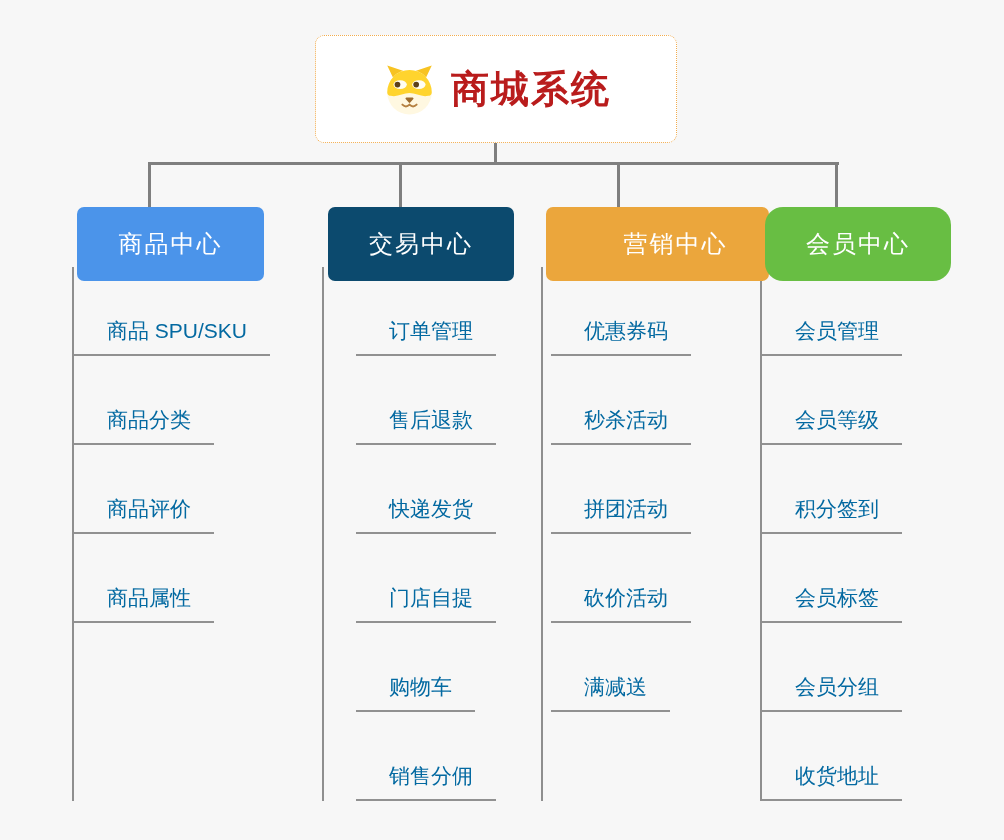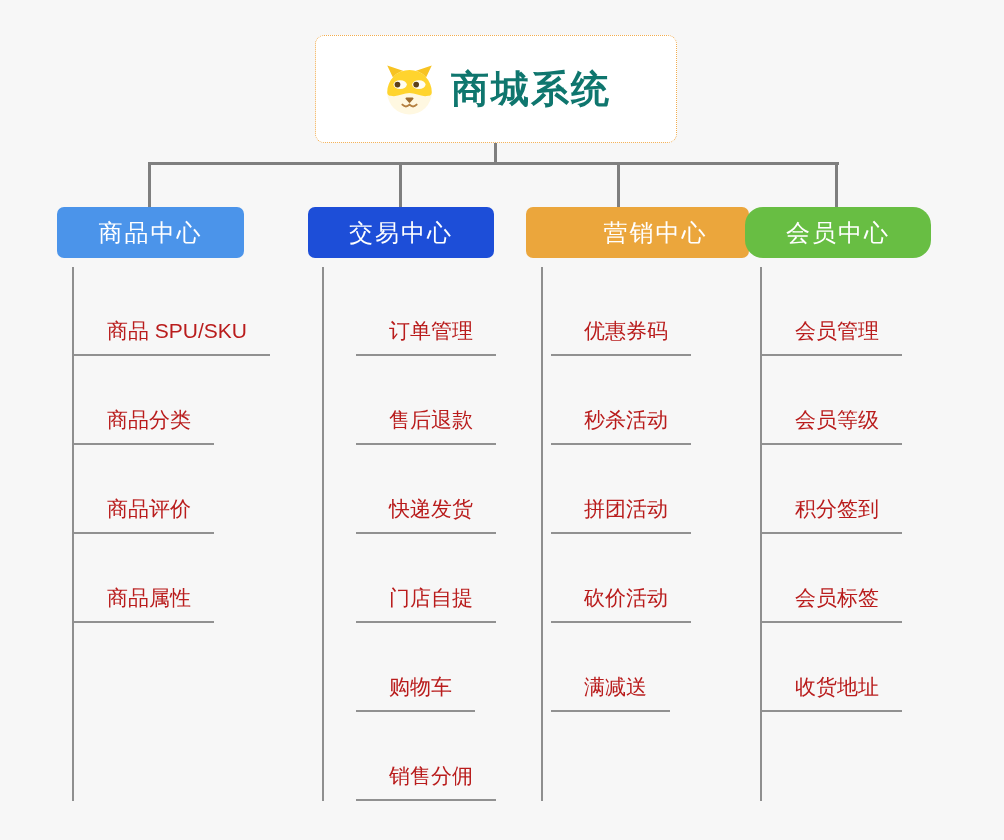--- a/index.html
+++ b/index.html
@@ -7,47 +7,47 @@
     position:relative;width:1004px;height:840px;background:#F7F7F7;
     font-family:"Liberation Sans",sans-serif;overflow:hidden;
   }
   
   .root{
     position:absolute;left:315px;top:35px;width:362px;height:108px;
     background:#FFFFFF;border:1px dotted #F2AC4E;border-radius:9px;
     display:flex;align-items:center;justify-content:center;gap:13px;
     box-sizing:border-box;z-index:3;
   }
-  .root-label{font-size:38px;font-weight:600;color:#0f766e;letter-spacing:2px;}
+  .root-label{font-size:38px;font-weight:600;color:#b91c1c;letter-spacing:2px;}
   
   .conn{position:absolute;background:#7F7F7F;z-index:0;}
   #stem-root{left:494px;top:142px;width:3px;height:22px;}
   #bus{left:148px;top:162px;width:691px;height:3px;}
   #stem-0{left:148px;top:162px;width:3px;height:48px;}
   #stem-1{left:399px;top:162px;width:3px;height:48px;}
   #stem-2{left:617px;top:162px;width:3px;height:48px;}
   #stem-3{left:835px;top:162px;width:3px;height:48px;}
   
   .branch{
-    position:absolute;top:207px;height:51px;border-radius:7px;
+    position:absolute;top:207px;height:74px;border-radius:7px;
     display:flex;align-items:center;justify-content:center;
-    color:#FFFFFF;font-size:24px;letter-spacing:2px;z-index:2;
+    color:#FFFFFF;font-size:24px;letter-spacing:2px;z-index:2;margin-left:20px;
   }
   .b0{left:57px;width:187px;background:#4B94EA;}
-  .b1{left:308px;width:186px;background:#1d4ed8;}
+  .b1{left:308px;width:186px;background:#0c4a6e;}
   .b2{left:526px;width:187px;background:#EBA63C;padding-left:36px;}
   .b3{left:745px;width:186px;background:#68BE43;border-radius:18px;}
   
   .col{position:absolute;top:267px;height:534px;border-left:2px solid #8F8F8F;z-index:1;}
   .c0{left:72px;} .c1{left:322px;padding-left:32px;} .c2{left:541px;padding-left:8px;} .c3{left:760px;}
   .item{
     box-sizing:border-box;height:89px;display:flex;align-items:flex-end;
     width:max-content;padding:0 23px 9px 33px;
     border-bottom:2px solid #919191;
-    font-size:21px;color:#b91c1c;white-space:nowrap;
+    font-size:21px;color:#0369a1;white-space:nowrap;
   }
 </style>
 </head>
 <body>
 
 <div id="canvas">
 
   <div class="conn" id="stem-root"></div>
   <div class="conn" id="bus"></div>
   <div class="conn" id="stem-0"></div>
@@ -100,16 +100,17 @@
     <div class="item">拼团活动</div>
     <div class="item">砍价活动</div>
     <div class="item">满减送</div>
   </div>
 
   <div class="col c3">
     <div class="item">会员管理</div>
     <div class="item">会员等级</div>
     <div class="item">积分签到</div>
     <div class="item">会员标签</div>
+    <div class="item">会员分组</div>
     <div class="item">收货地址</div>
   </div>
 
 </div>
 
 </body></html>

